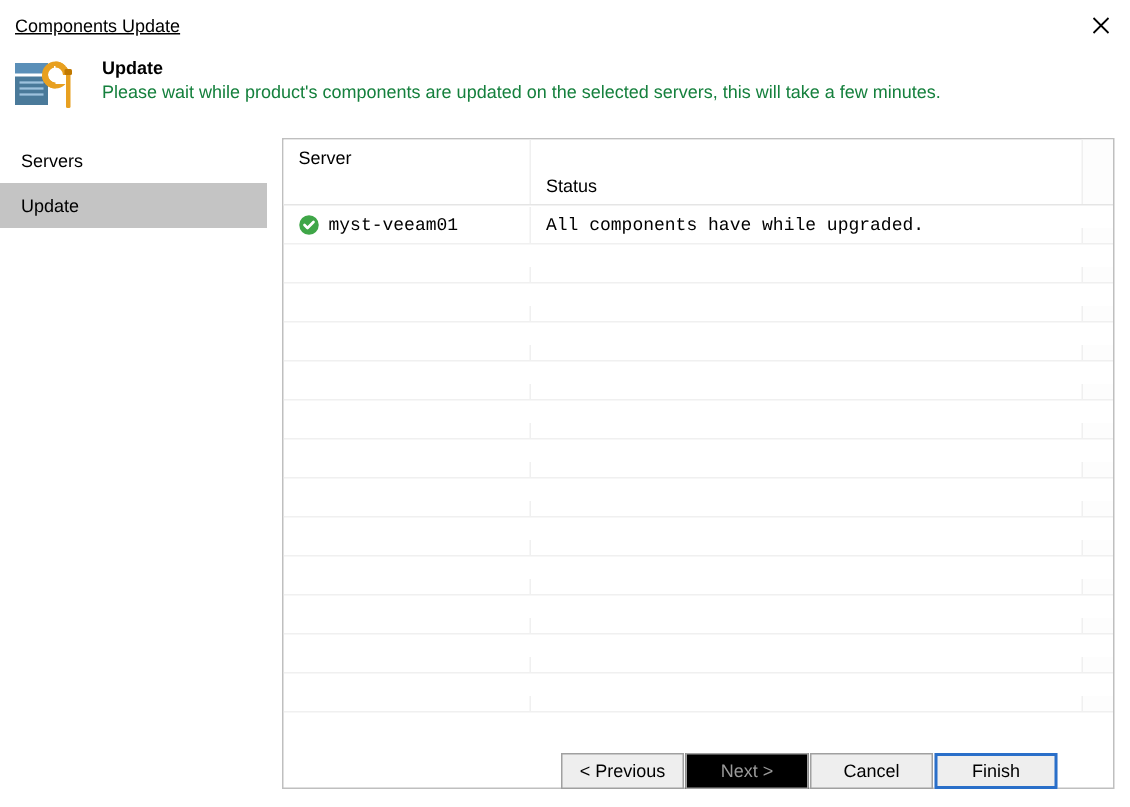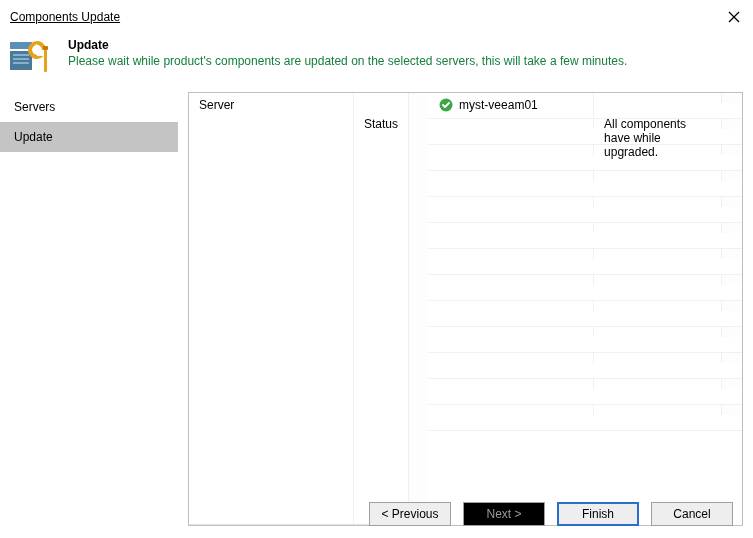--- a/index.html
+++ b/index.html
@@ -59,62 +59,63 @@
       cursor: default;
     }
     .sidebar-item.active {
       background: #c4c4c4;
     }
     .content {
       flex: 1;
       border: 1px solid #bfbfbf;
       background: #fff;
       display: flex;
-      flex-direction: row;
+      flex-direction: column;
       overflow: hidden;
     }
     .table-header {
       display: flex;
       border-bottom: 1px solid #e5e5e5;
       background: #fff;
     }
     .th, .td {
       padding: 5px 10px;
       font-size: 12px;
     }
     .th { color: #000; }
     .col-server { width: 165px; border-right: 1px solid #f0f0f0; }
     .col-status { flex: 1; margin-top: 19px; }
     .col-spacer { width: 18px; border-left: 1px solid #f0f0f0; background:#fdfdfd; }
     .table-body { flex: 1; overflow: hidden; }
     .table-row {
       display: flex;
       height: 26px;
-      align-items: flex-start;
+      align-items: flex-end;
       border-bottom: 1px solid #f0f0f0;
+      font-family: Liberation Mono, monospace;
     }
     .td.col-server {
       display: flex;
       align-items: center;
       gap: 6px;
     }
     .status-icon {
       width: 14px; height: 14px;
       display:inline-flex; align-items:center; justify-content:center;
     }
     .status-icon svg { width: 14px; height: 14px; }
     .footer {
       position: absolute;
-      bottom: 0; left: 0; right: 0;
+      bottom: 0; left: 0; right: 16px;
       height: 48px;
       display: flex;
       justify-content: flex-end;
       align-items: center;
-      padding: 0 20px;
-      gap: 12px;
+      padding: 0 32px;
+      gap: 1px;
     }
     .btn {
       min-width: 82px;
       height: 24px;
       border: 1px solid #a0a0a0;
       background: #eee;
       font-size: 12px;
       font-family: inherit;
       cursor: pointer;
       padding: 0 10px;
@@ -249,15 +250,15 @@
           <div class="td col-status"></div>
           <div class="td col-spacer"></div>
         </div>
       </div>
   </div>
 </div>
 
 <div class="footer">
   <button class="btn">&lt; Previous</button>
   <button class="btn" disabled="">Next &gt;</button>
+  <button class="btn">Cancel</button>
   <button class="btn primary">Finish</button>
-  <button class="btn">Cancel</button>
 </div>
 
 </body></html>

